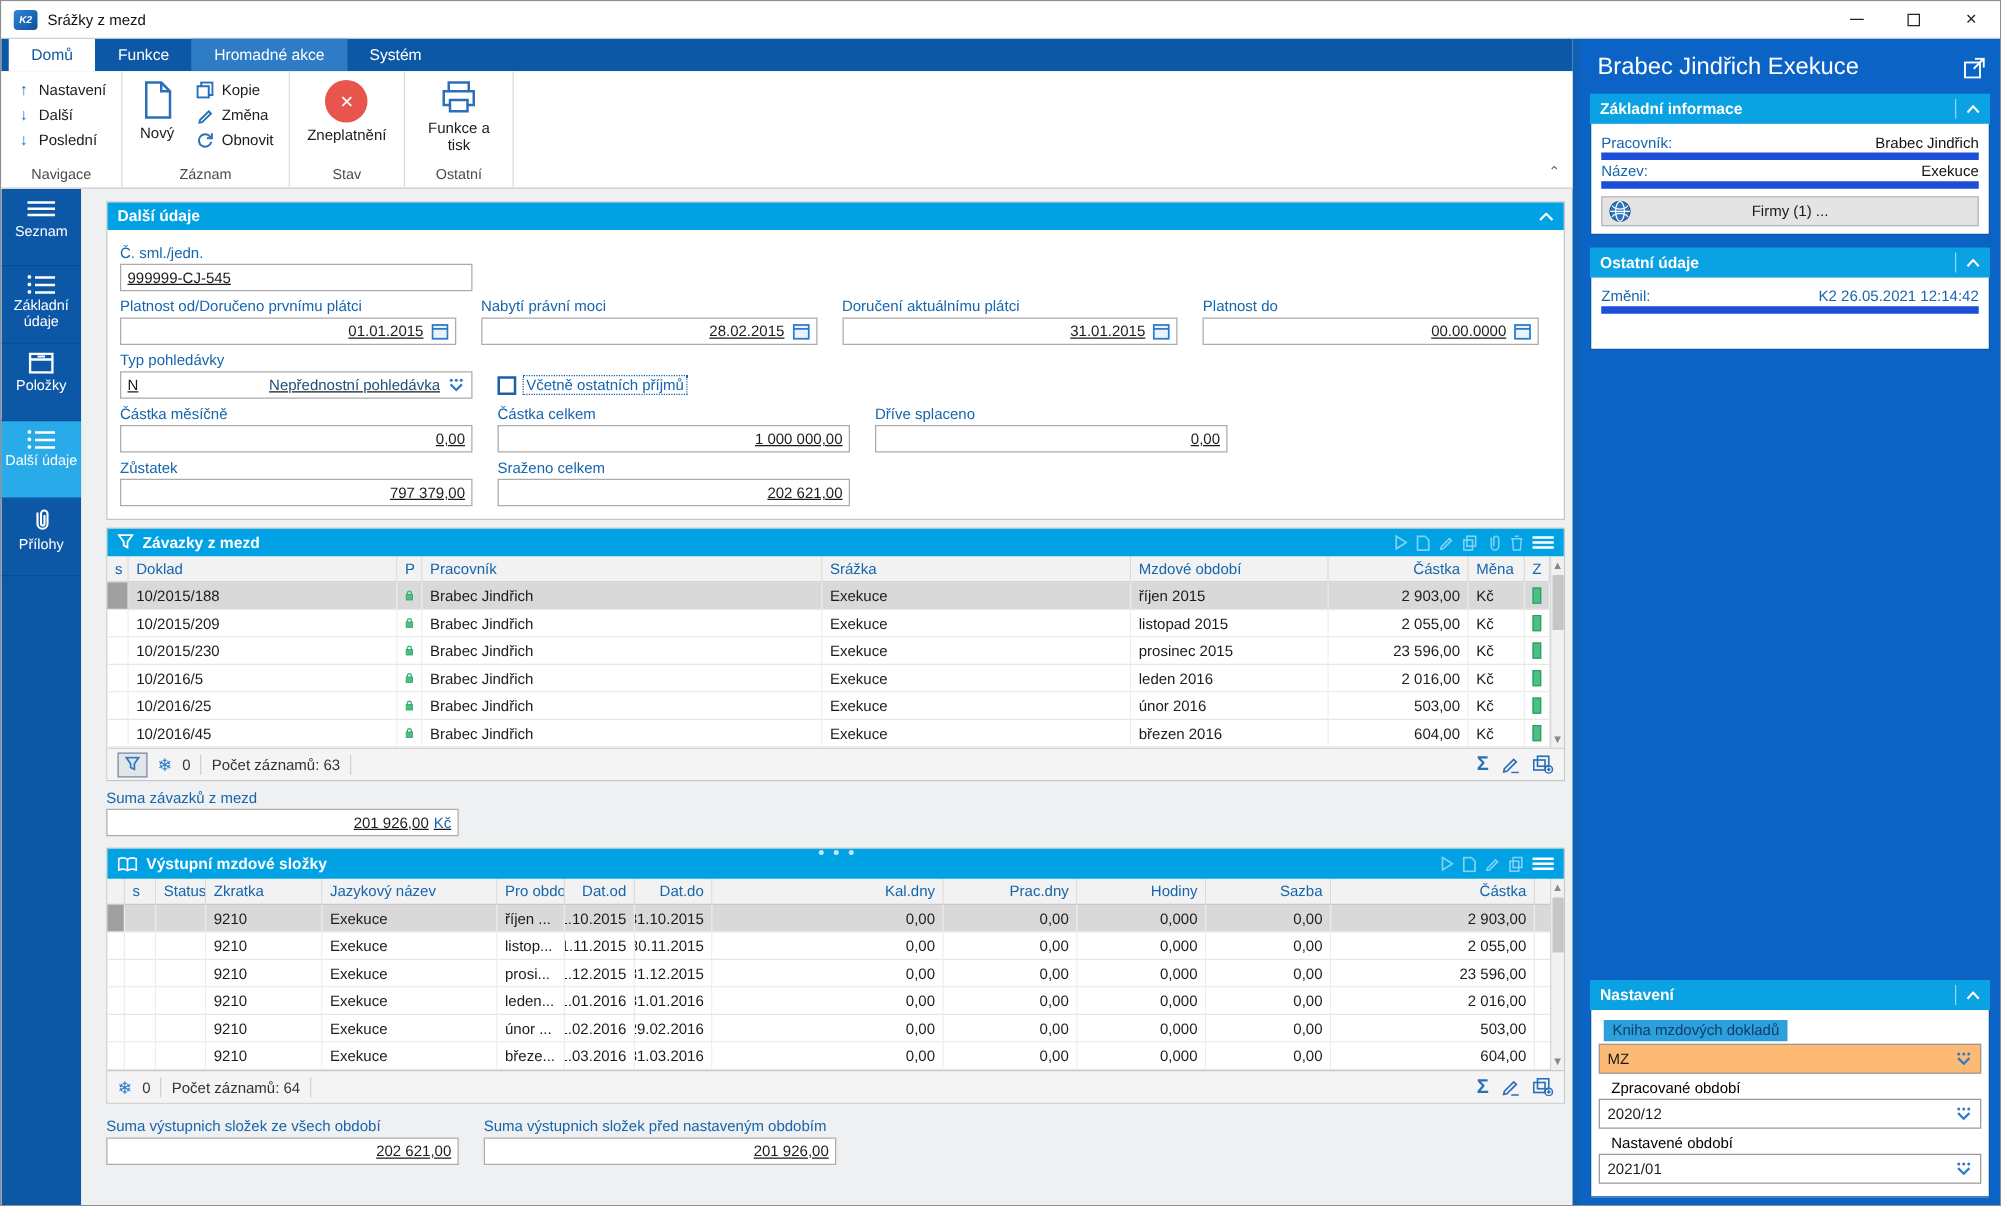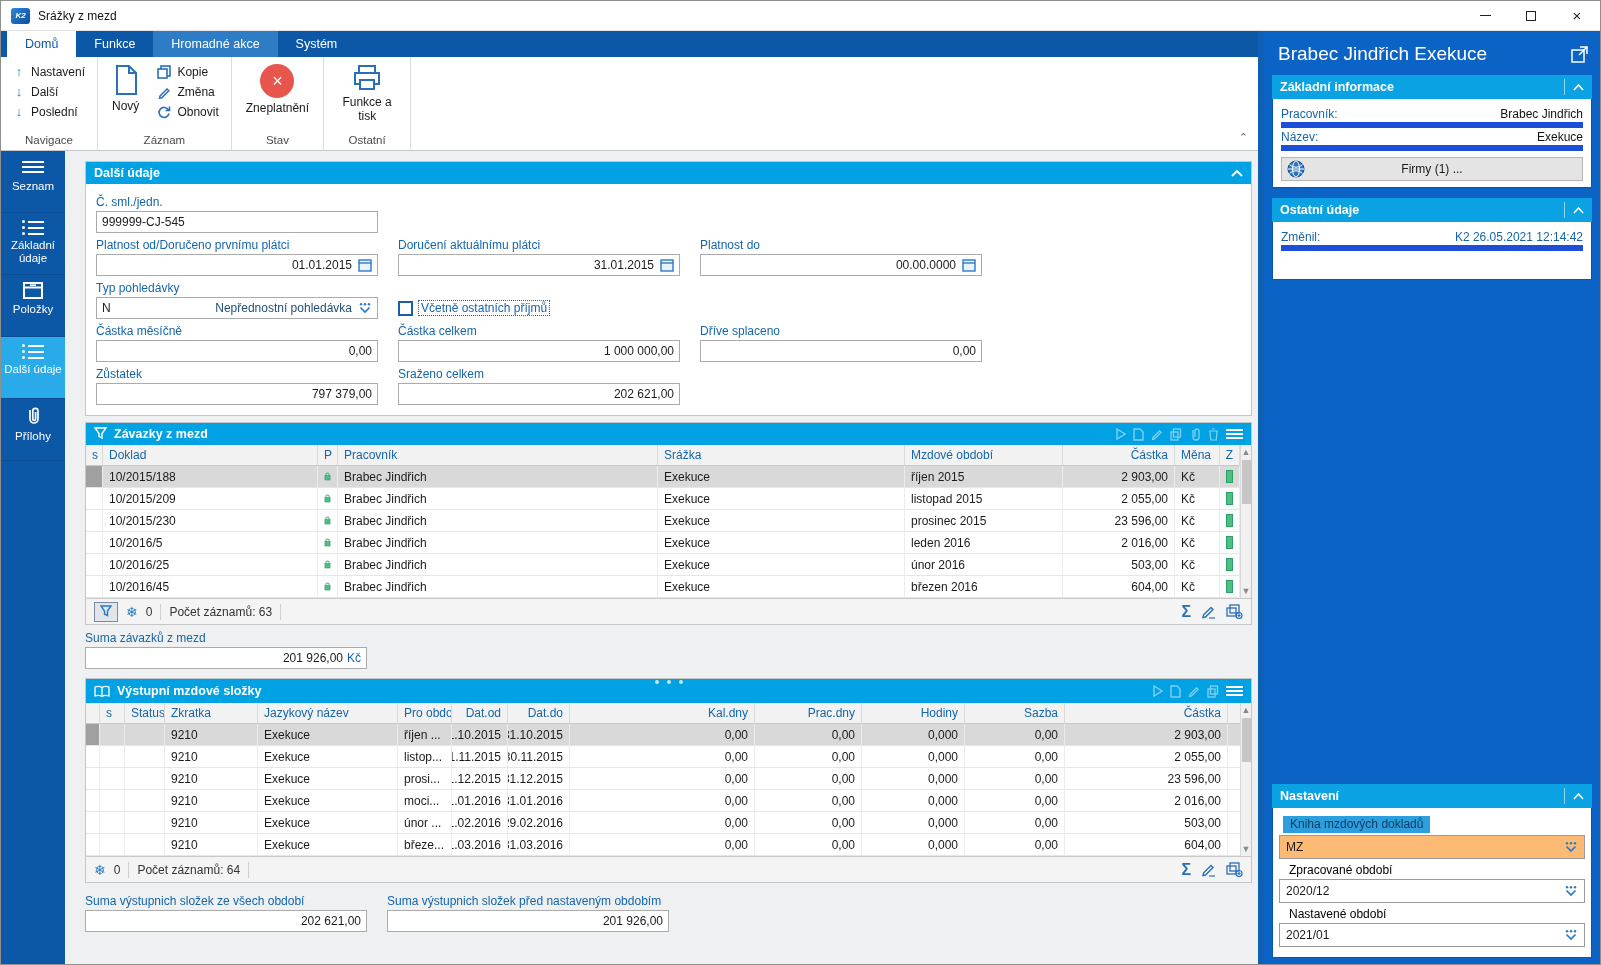--- a/index.html
+++ b/index.html
@@ -59,21 +59,21 @@
   .phead { height:22px; background:#00a2e4; color:#fff; display:flex; align-items:center; padding:0 8px; gap:7px; font-weight:bold; font-size:12.5px; position:relative; }
   .phead .spacer { flex:1; }
   .faintico { opacity:.5; display:flex; align-items:center; }
   .burger span { display:block; width:17px; height:2px; background:#fff; margin:2px 0; }
   .splitdots { position:absolute; top:1px; left:50%; transform:translateX(-50%); display:flex; gap:8px; }
   .splitdots i { width:4px; height:4px; border-radius:50%; background:rgba(255,255,255,.75); }
 
   
   .formbody { padding:6px 0 10px 10px; }
   .flabel { color:#1565ad; margin:5px 0 2px; }
-  .field { height:22px; border:1px solid #ababab; background:#fff; display:flex; align-items:center; padding:0 5px; }
+  .field { height:22px; border:1px solid #ababab; background:#fff; display:flex; align-items:center; padding:0 5px;text-decoration:underline; }
   .field.num { justify-content:flex-end; }
   .w282 { width:282px; }
   .frow { display:flex; }
   .fcol { width:282px; margin-right:20px; }
   .fcol:nth-child(2){ margin-left:0; }
   .calico { margin-left:6px; flex:0 0 auto; }
   .combo { display:flex; align-items:center; }
   .combo .code { flex:1; }
   .combo .cval { color:#333; margin-right:6px; }
   .chk { width:15px; height:15px; border:2px solid #1b5fa8; background:#fff; margin-right:6px; flex:0 0 auto; }
@@ -320,20 +320,30 @@
                     <div class="flabel">Platnost od/Doručeno prvnímu plátci</div>
                   <div class="field num">
                       <span>01.01.2015</span>
                     <svg class="calico" width="14" height="14" viewBox="0 0 14 14">
                         <rect x="1" y="2" width="12" height="11" fill="#eaf3fc" stroke="#2a7ac8" stroke-width="1.4"></rect>
                         <line x1="1" y1="5" x2="13" y2="5" stroke="#2a7ac8" stroke-width="1.4"></line>
                       </svg>
                     </div>
                   </div>
                 <div class="fcol">
+                    <div class="flabel">Nabytí právní moci</div>
+                  <div class="field num">
+                      <span>28.02.2015</span>
+                    <svg class="calico" width="14" height="14" viewBox="0 0 14 14">
+                        <rect x="1" y="2" width="12" height="11" fill="#eaf3fc" stroke="#2a7ac8" stroke-width="1.4"></rect>
+                        <line x1="1" y1="5" x2="13" y2="5" stroke="#2a7ac8" stroke-width="1.4"></line>
+                      </svg>
+                    </div>
+                  </div>
+                <div class="fcol">
                     <div class="flabel">Doručení aktuálnímu plátci</div>
                   <div class="field num">
                       <span>31.01.2015</span>
                     <svg class="calico" width="14" height="14" viewBox="0 0 14 14">
                         <rect x="1" y="2" width="12" height="11" fill="#eaf3fc" stroke="#2a7ac8" stroke-width="1.4"></rect>
                         <line x1="1" y1="5" x2="13" y2="5" stroke="#2a7ac8" stroke-width="1.4"></line>
                       </svg>
                     </div>
                   </div>
                 <div class="fcol">
@@ -718,21 +728,21 @@
                     <div class="tr-r">0,00</div>
                     <div class="tr-r">23 596,00</div>
                     <div></div>
                 </div>
                 <div class="tgridV trow">
                   <div></div>
                     <div></div>
                     <div></div>
                     <div>9210</div>
                     <div>Exekuce</div>
-                    <div>moci...</div>
+                    <div>leden...</div>
                     <div class="tr-r">01.01.2016</div>
                     <div class="tr-r">31.01.2016</div>
                     <div class="tr-r">0,00</div>
                     <div class="tr-r">0,00</div>
                     <div class="tr-r">0,000</div>
                     <div class="tr-r">0,00</div>
                     <div class="tr-r">2 016,00</div>
                     <div></div>
                 </div>
                 <div class="tgridV trow">

